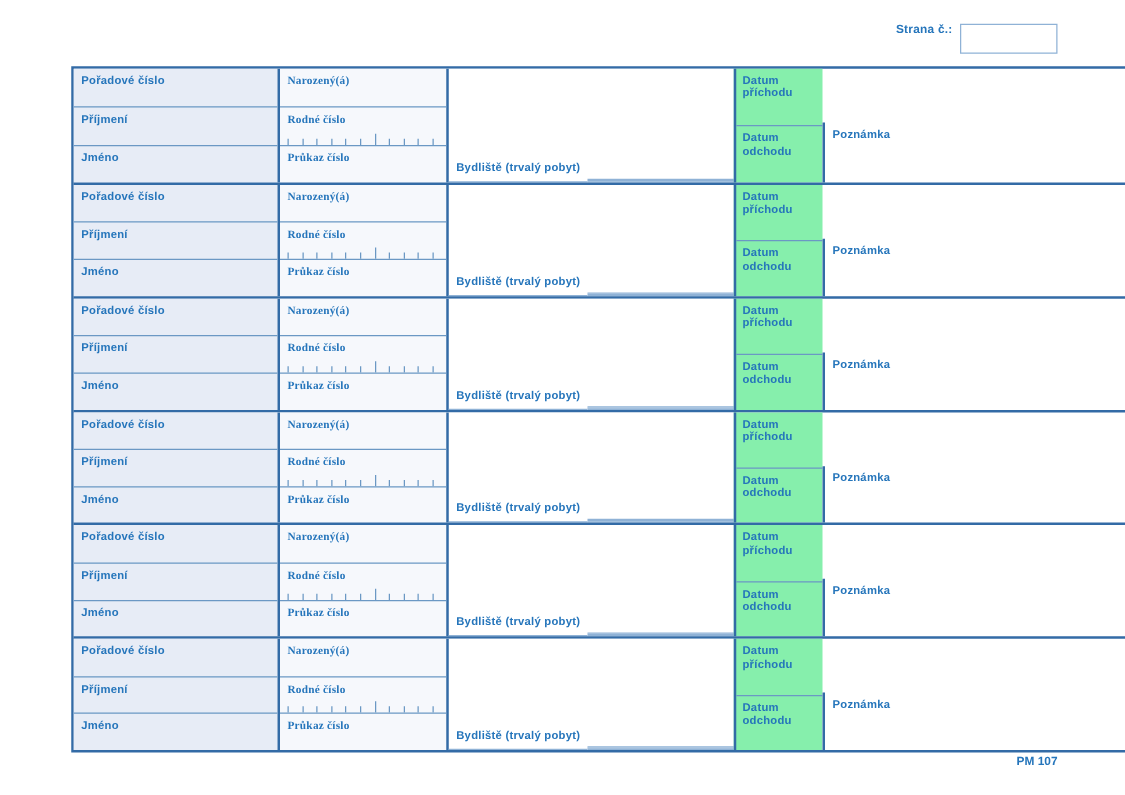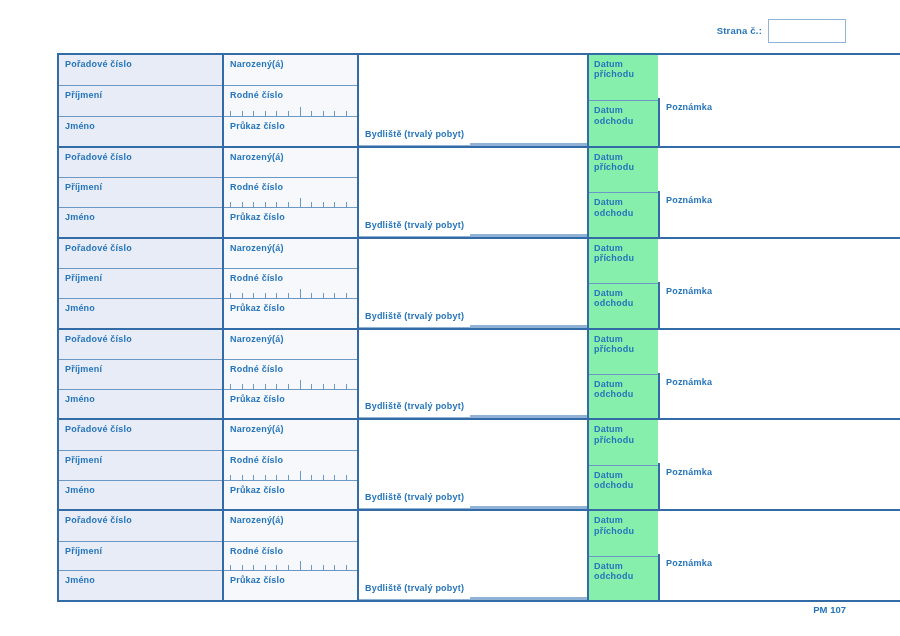--- a/index.html
+++ b/index.html
@@ -23,21 +23,21 @@
     font-weight:bold;
     color:var(--accent);
     line-height:1.15;
     letter-spacing:.2px;
     display:block;
   }
   
   .strana-row{
     position:absolute;
     top:19px; right:54px;
-    display:flex; align-items:center; gap:6px;
+    display:flex; gap:6px;
   }
   .strana-label{font-size:9.5px;}
   .strana-box{
     width:78px; height:24px;
     background:#fff;
     border:1px solid var(--line-light);
   }
   
   .guest-table{
     position:absolute;
@@ -51,21 +51,21 @@
   .block{
     display:grid;
     grid-template-columns:163px 135px 230px 71px 1fr;
     min-height:0;
   }
   .block + .block{border-top:2px solid var(--border-heavy);}
   .col{min-height:0;}
   .col + .col{border-left:2px solid var(--border-heavy);}
   .c1,.c2{display:grid;grid-template-rows:repeat(3,1fr);}
   .c1{background:var(--bg-tint);}
-  .c2{background:var(--bg-faint);}
+  .c2{background:var(--bg-faint);font-family:Liberation Serif, serif;}
   .c1 > .cell + .cell,
   .c2 > .cell + .cell,
   .c4 > .cell + .cell{border-top:1px solid var(--border-thin);}
   .cell{padding:4px 6px;position:relative;min-height:0;}
   
   .comb{
     position:absolute;
     left:6px; right:10px; bottom:0;
     display:flex;
     justify-content:space-between;

